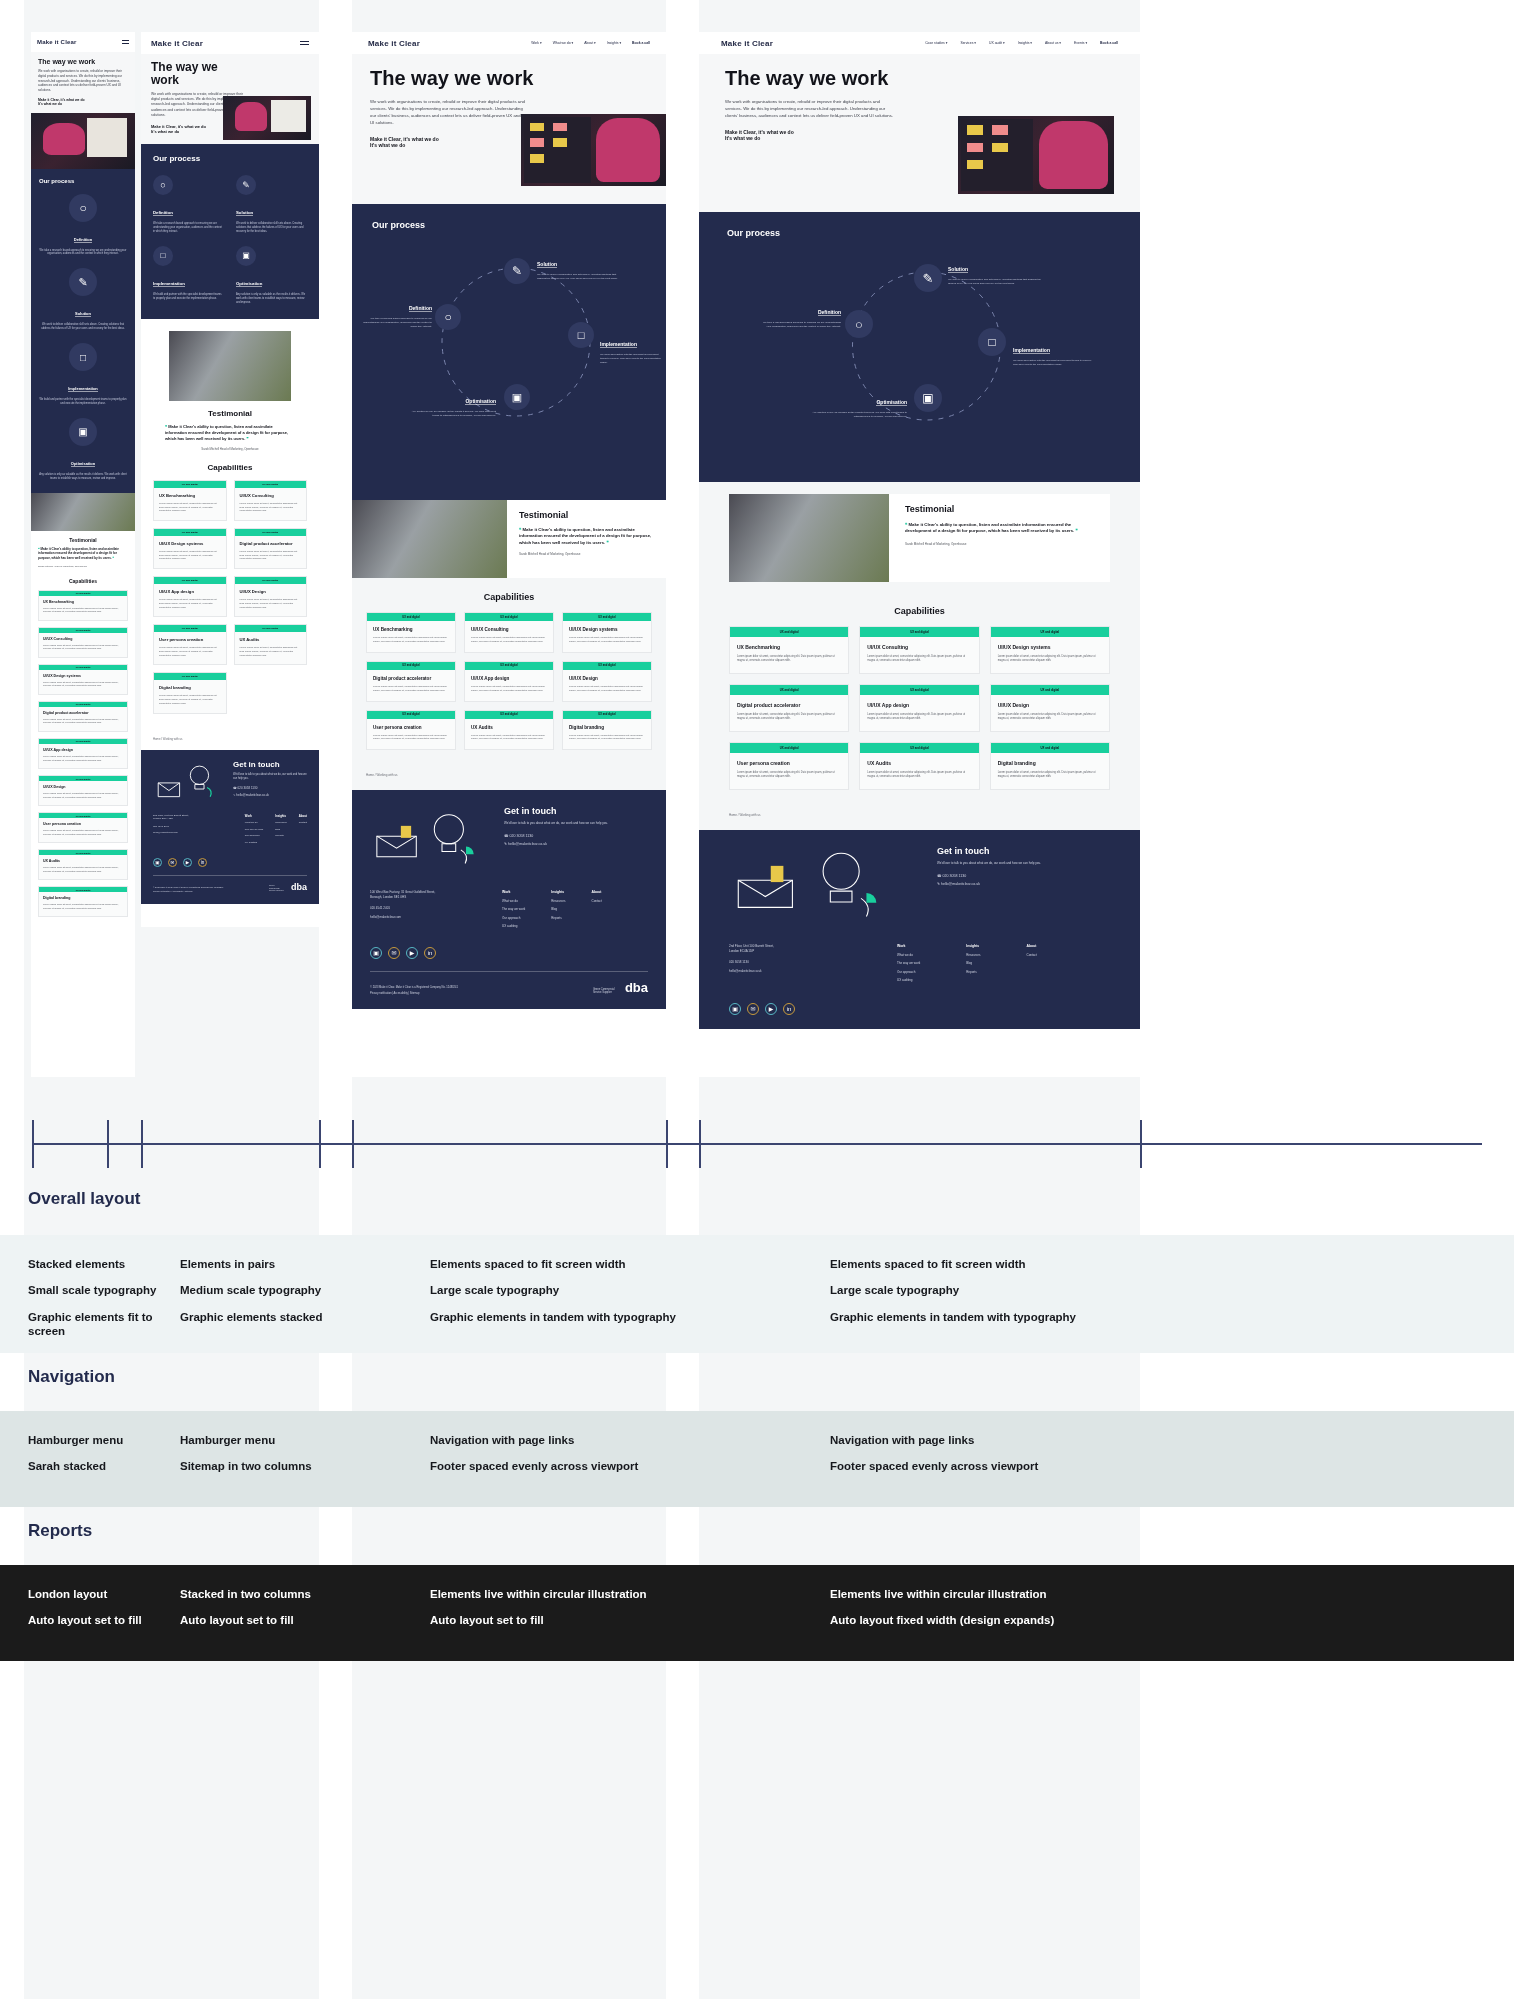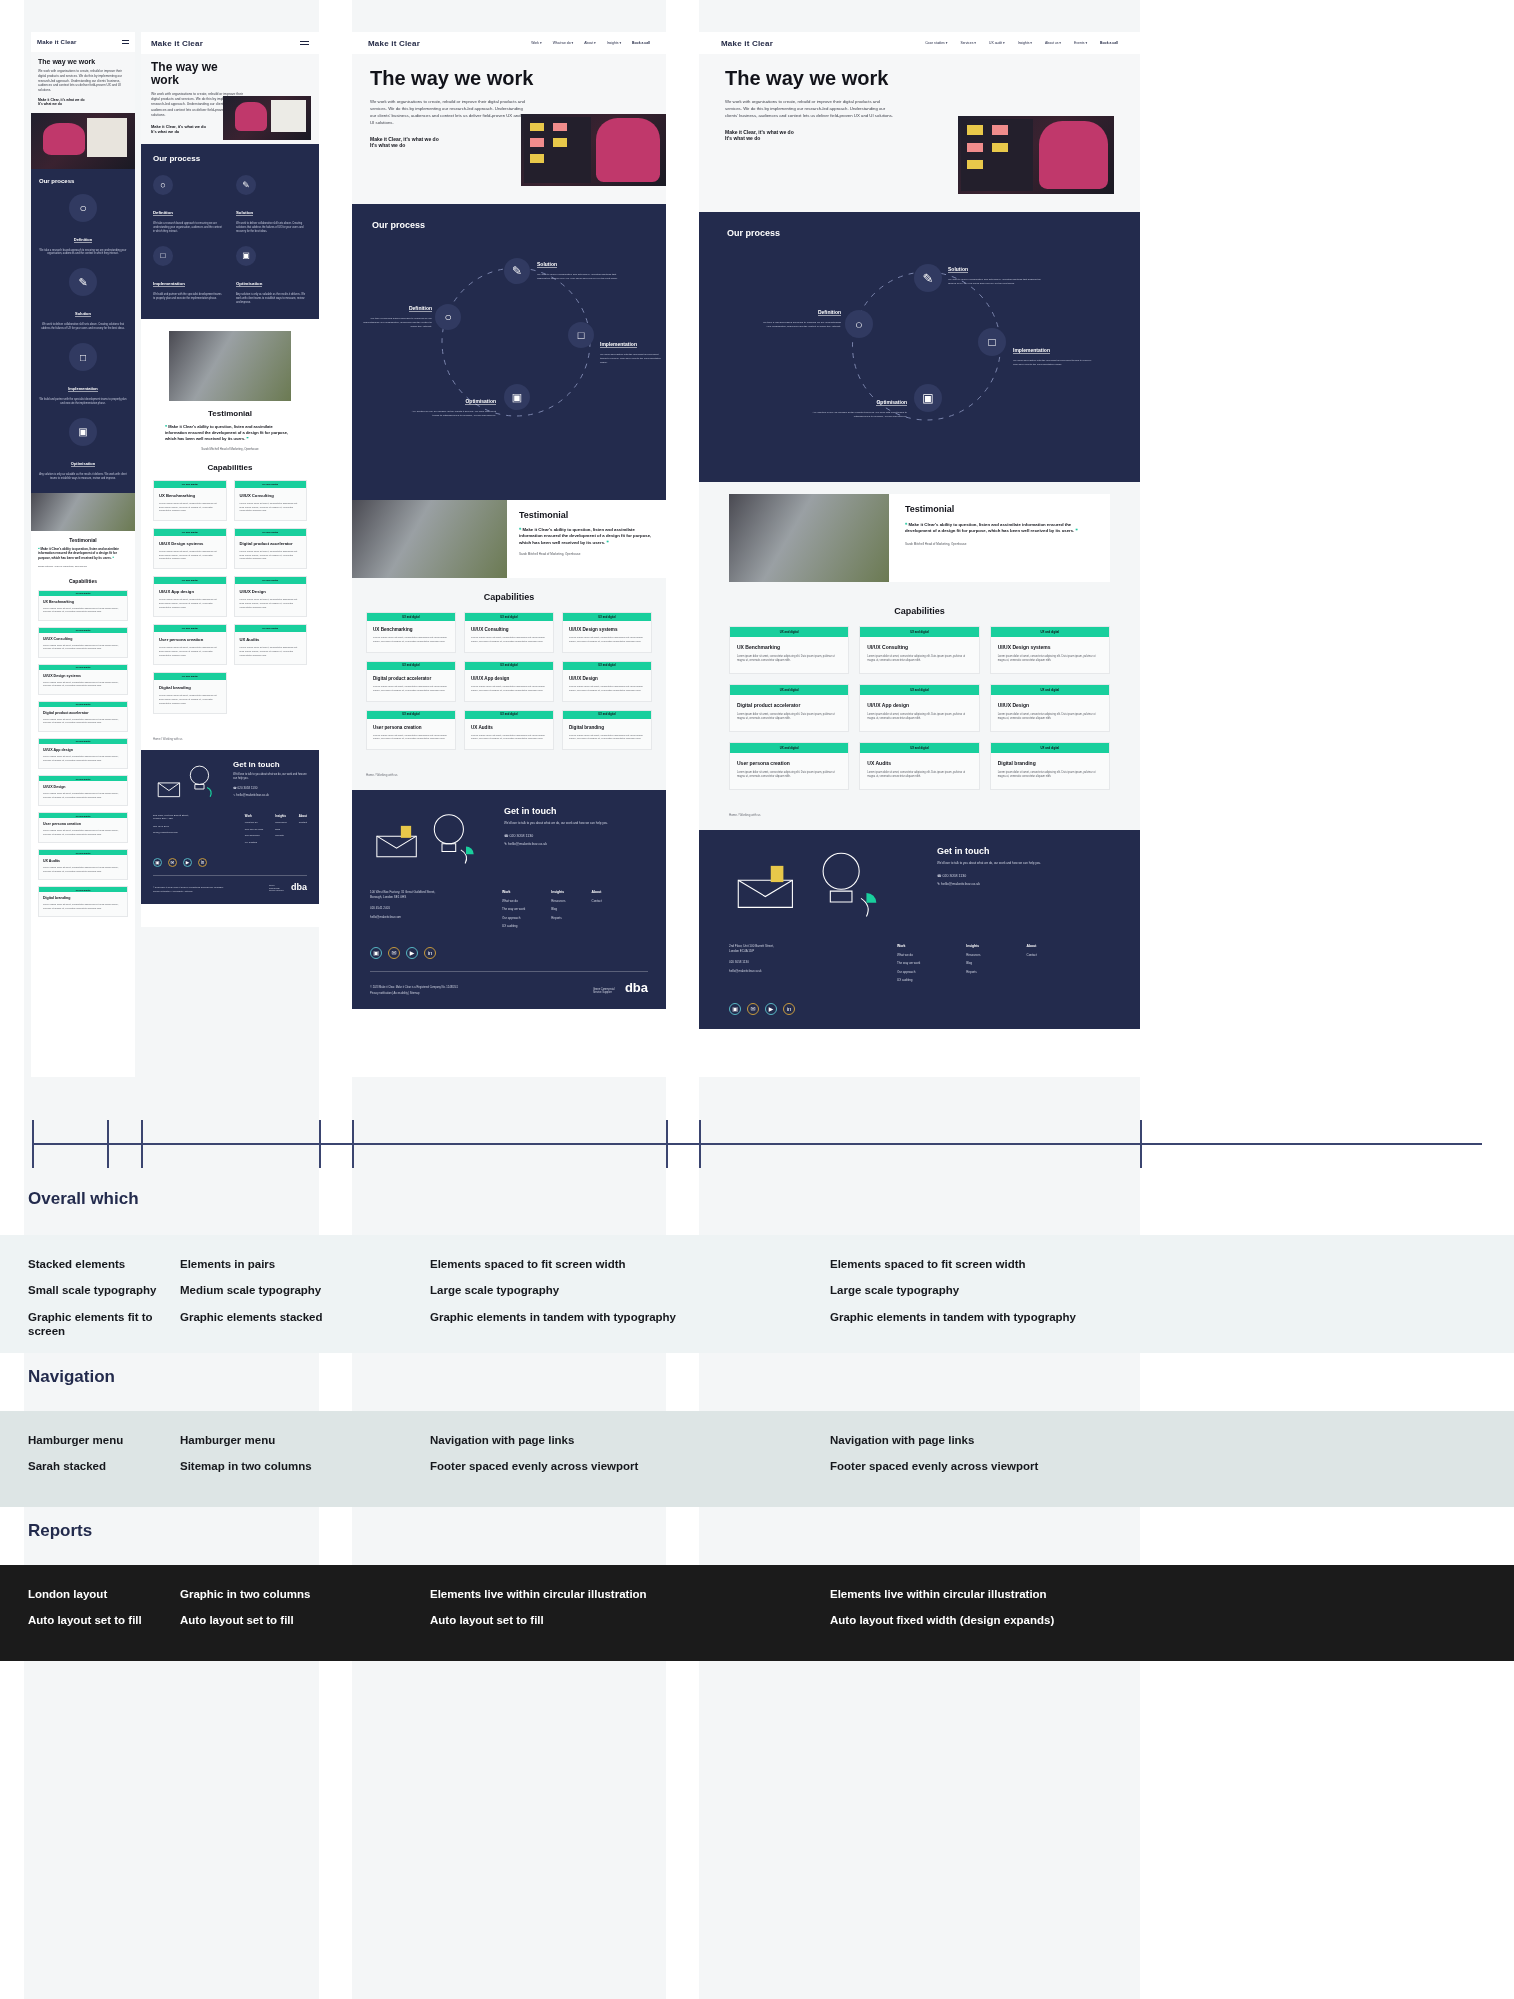--- a/index.html
+++ b/index.html
@@ -835,21 +835,21 @@
   <div class="tick" style="left:320px;"></div>
   <div class="tick" style="left:634px;"></div>
   <div class="tick" style="left:667px;"></div>
   <div class="tick" style="left:1108px;"></div>
 </div>
 
 <div class="tintcol" style="left:141px;width:178px;"></div>
 <div class="tintcol" style="left:699px;width:441px;"></div>
 
 <div id="anno-root" style="position:absolute;left:0;right:0;top:1175px;z-index:2;">
-    <div class="anno-head" style="position: absolute; left: 0px; right: 0px; top: 0px; height: 60px;">Overall which</div>
+    <div class="anno-head" style="position: absolute; left: 0px; right: 0px; top: 0px; height: 60px;">Overall layout</div>
     <div class="anno-row row-light" style="position: absolute; left: 0px; right: 0px; top: 60px; height: 118px;">
       <div class="cell c2" style="top: 22px;">
         <p>Elements in pairs</p>
         <p>Medium scale typography</p>
         <p>Graphic elements stacked</p>
       </div>
       <div class="cell c1" style="top: 22px;">
         <p>Stacked elements</p>
         <p>Small scale typography</p>
         <p>Graphic elements fit to
@@ -885,21 +885,21 @@
         <p>Footer spaced evenly across viewport</p>
       </div>
     </div>
     <div class="anno-head" style="position: absolute; left: 0px; right: 0px; top: 332px; height: 58px;">Reports</div>
     <div class="anno-row row-dark" style="position: absolute; left: 0px; right: 0px; top: 390px; height: 96px;">
       <div class="cell c1" style="top: 22px;">
         <p>London layout</p>
         <p>Auto layout set to fill</p>
       </div>
       <div class="cell c2" style="top: 22px;">
-        <p>Graphic in two columns</p>
+        <p>Stacked in two columns</p>
         <p>Auto layout set to fill</p>
       </div>
       <div class="cell c3" style="top: 22px;">
         <p>Elements live within circular illustration</p>
         <p>Auto layout set to fill</p>
       </div>
       <div class="cell c4" style="top: 22px;">
         <p>Elements live within circular illustration</p>
         <p>Auto layout fixed width (design expands)</p>
       </div>

